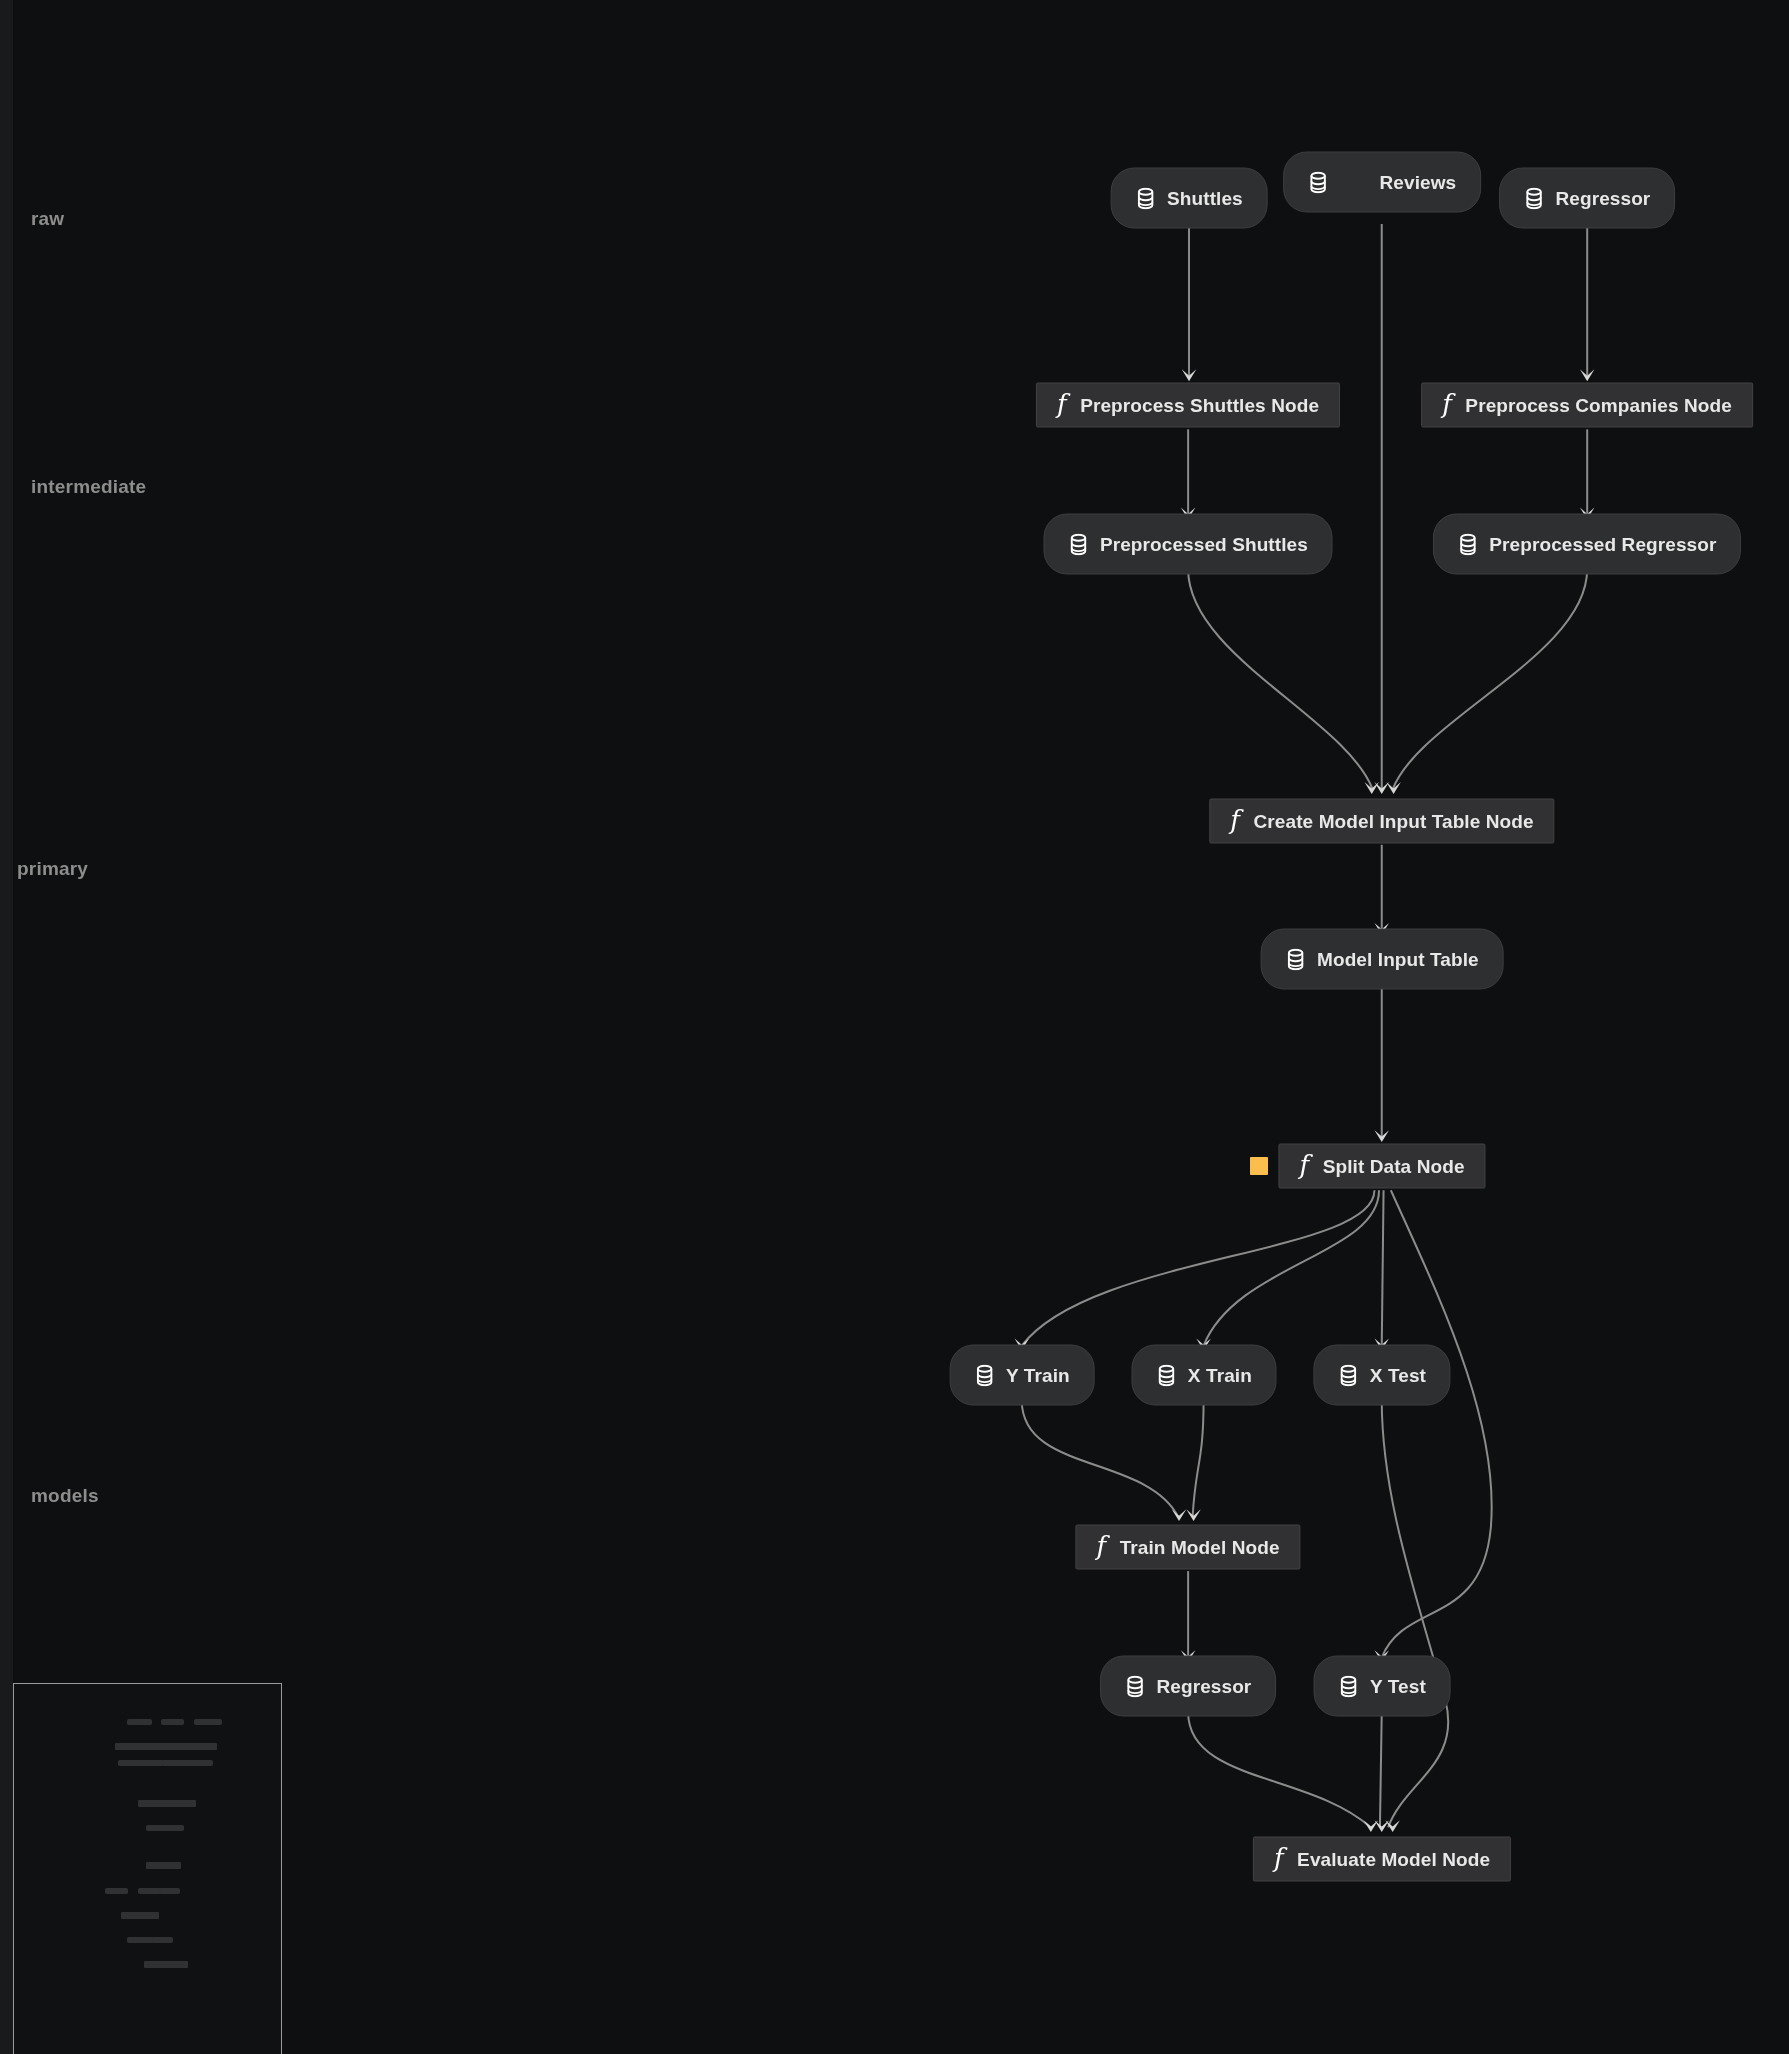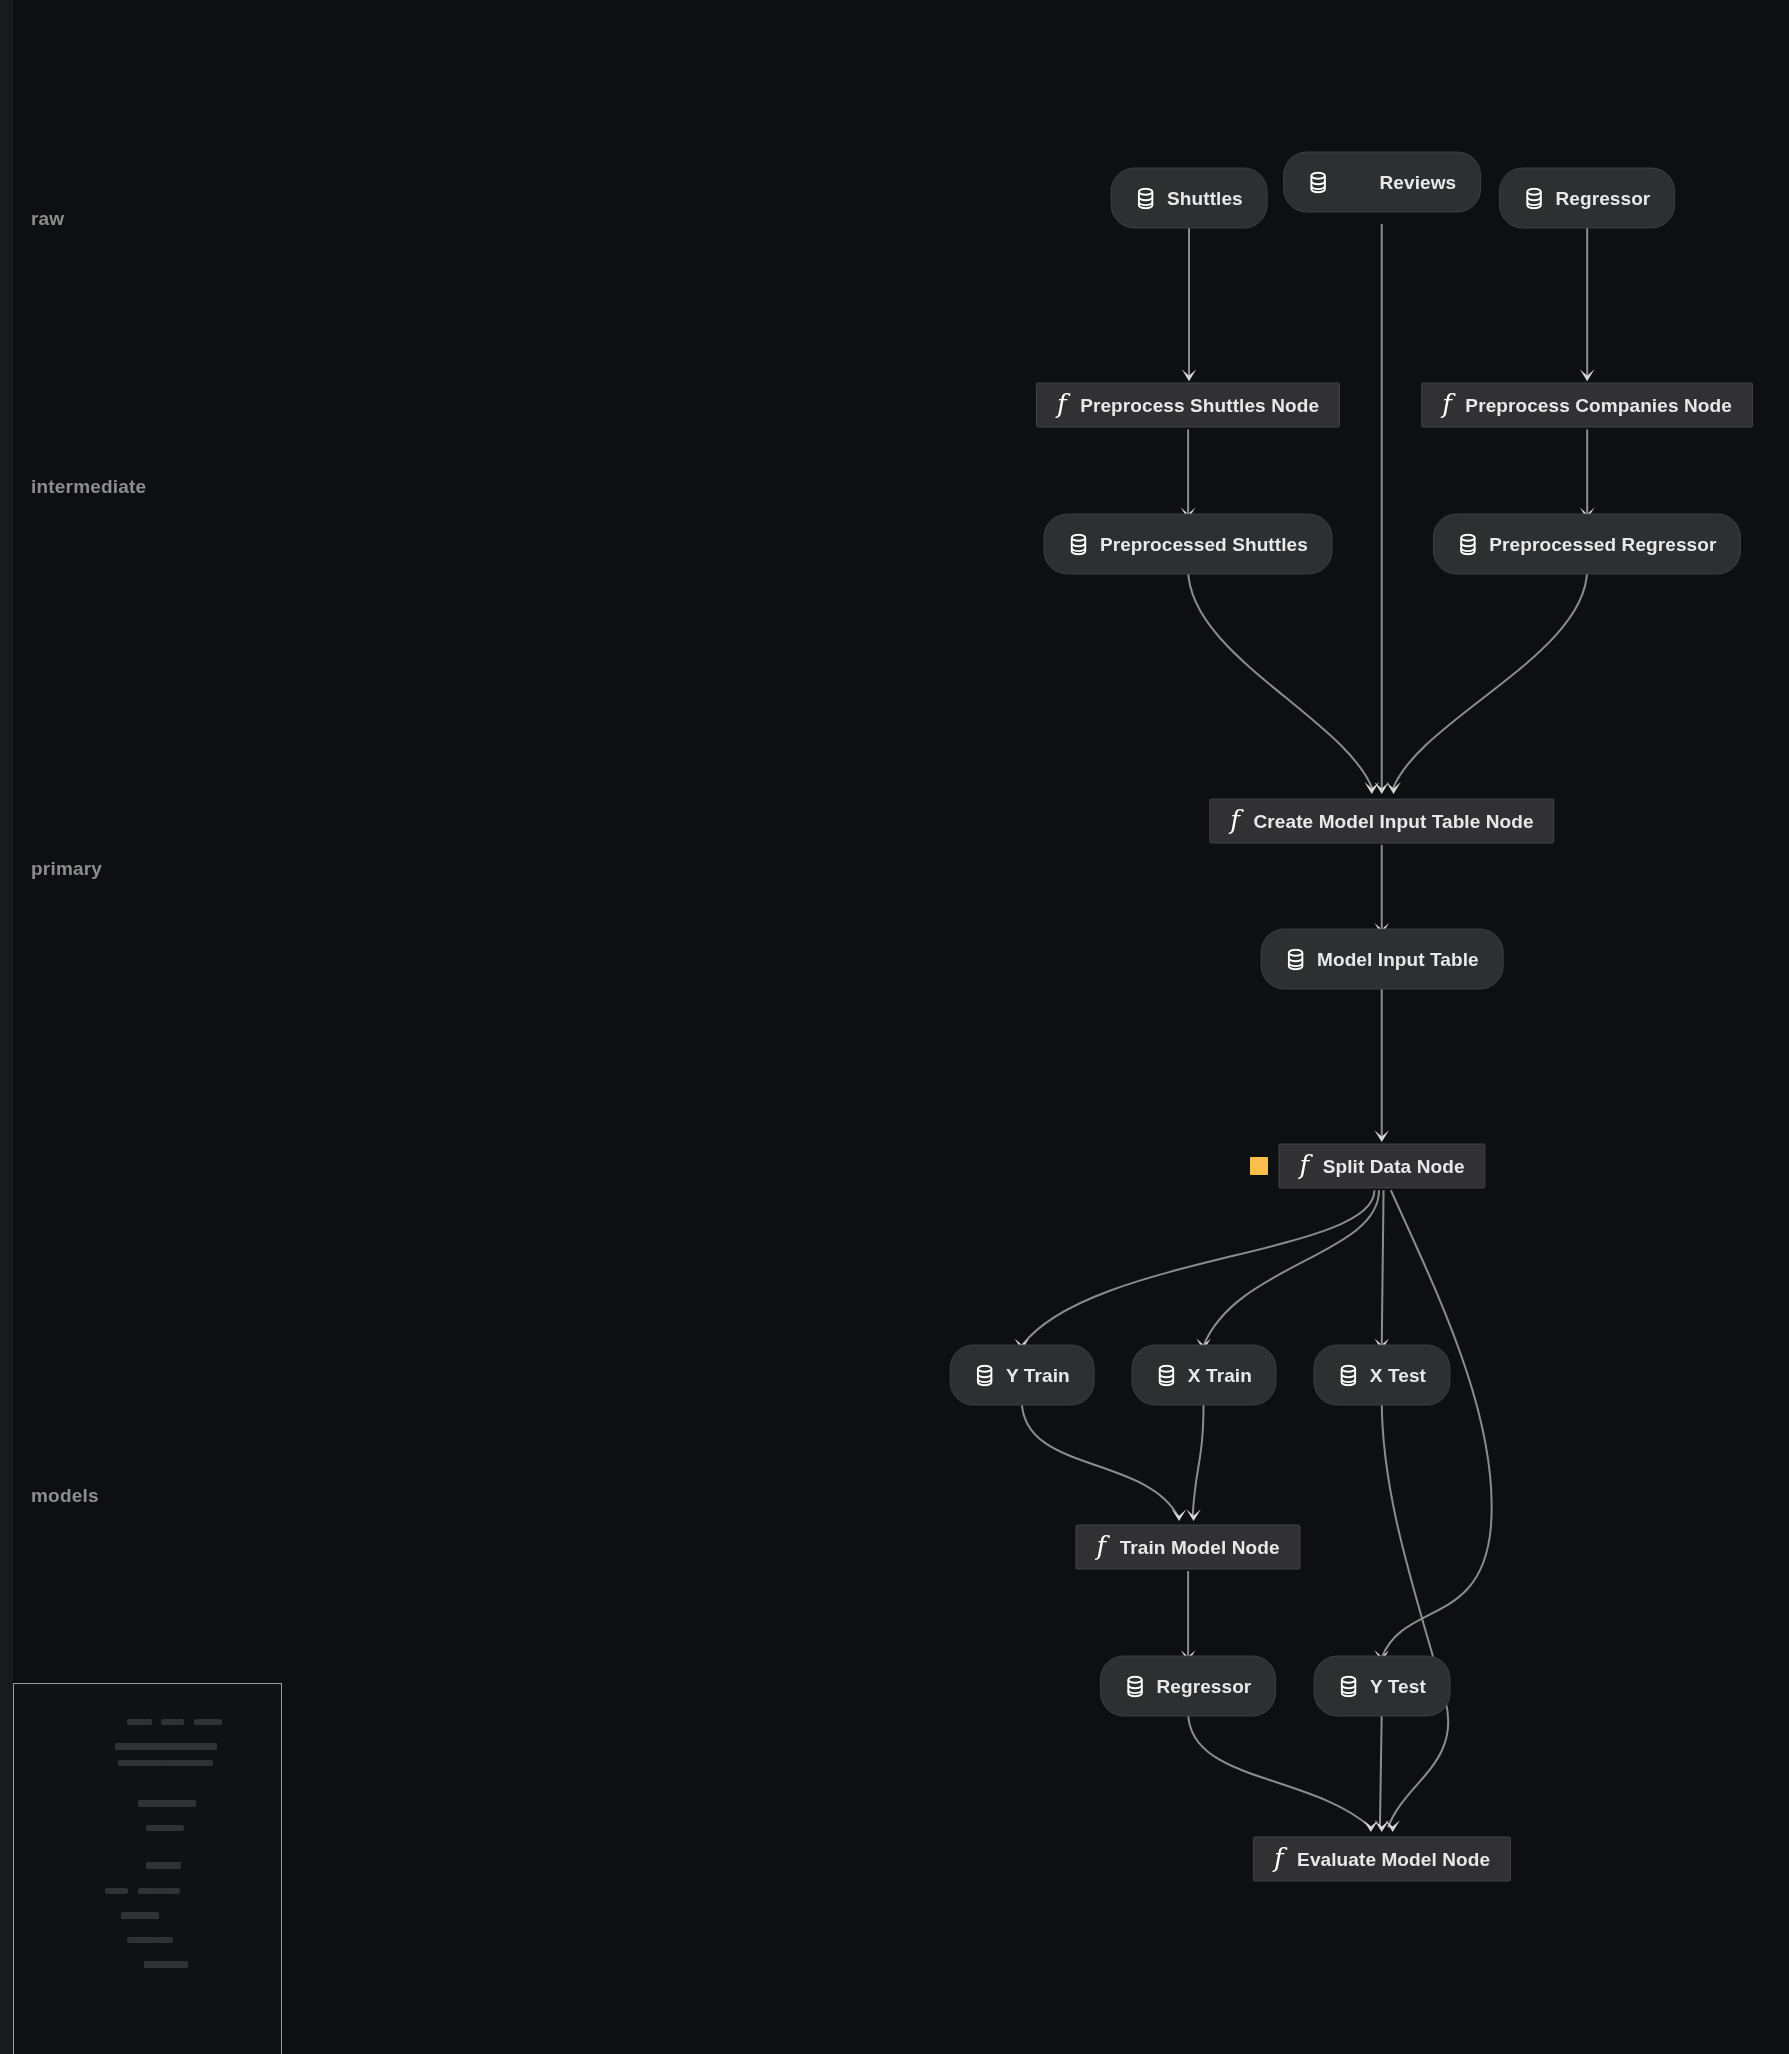--- a/index.html
+++ b/index.html
@@ -149,21 +149,21 @@
 </head>
 <body>
 
 <div id="flowchart-canvas">
 
   <div id="left-gutter"></div>
 
   <div id="layer-labels">
       <div class="layer-label" style="left: 31px; top: 208px;">raw</div>
       <div class="layer-label" style="left: 31px; top: 476px;">intermediate</div>
-      <div class="layer-label" style="left: 31px; top: 858px;">primary</div>
+      <div class="layer-label" style="left: 17px; top: 858px;">primary</div>
       <div class="layer-label" style="left: 31px; top: 1485px;">models</div>
     </div>
 
   <svg id="edges-layer" viewBox="0 0 1968 2260" xmlns="http://www.w3.org/2000/svg">
       <path class="edge-line" d="M1308,246 L1308,414"></path>
       <path class="edge-line" d="M1746,246 L1746,414"></path>
       <path class="edge-line" d="M1307,472 L1307,566"></path>
       <path class="edge-line" d="M1746,472 L1746,566"></path>
       <path class="edge-line" d="M1307,626 C1307,720 1480,790 1510,868"></path>
       <path class="edge-line" d="M1520,246 L1520,868"></path>

